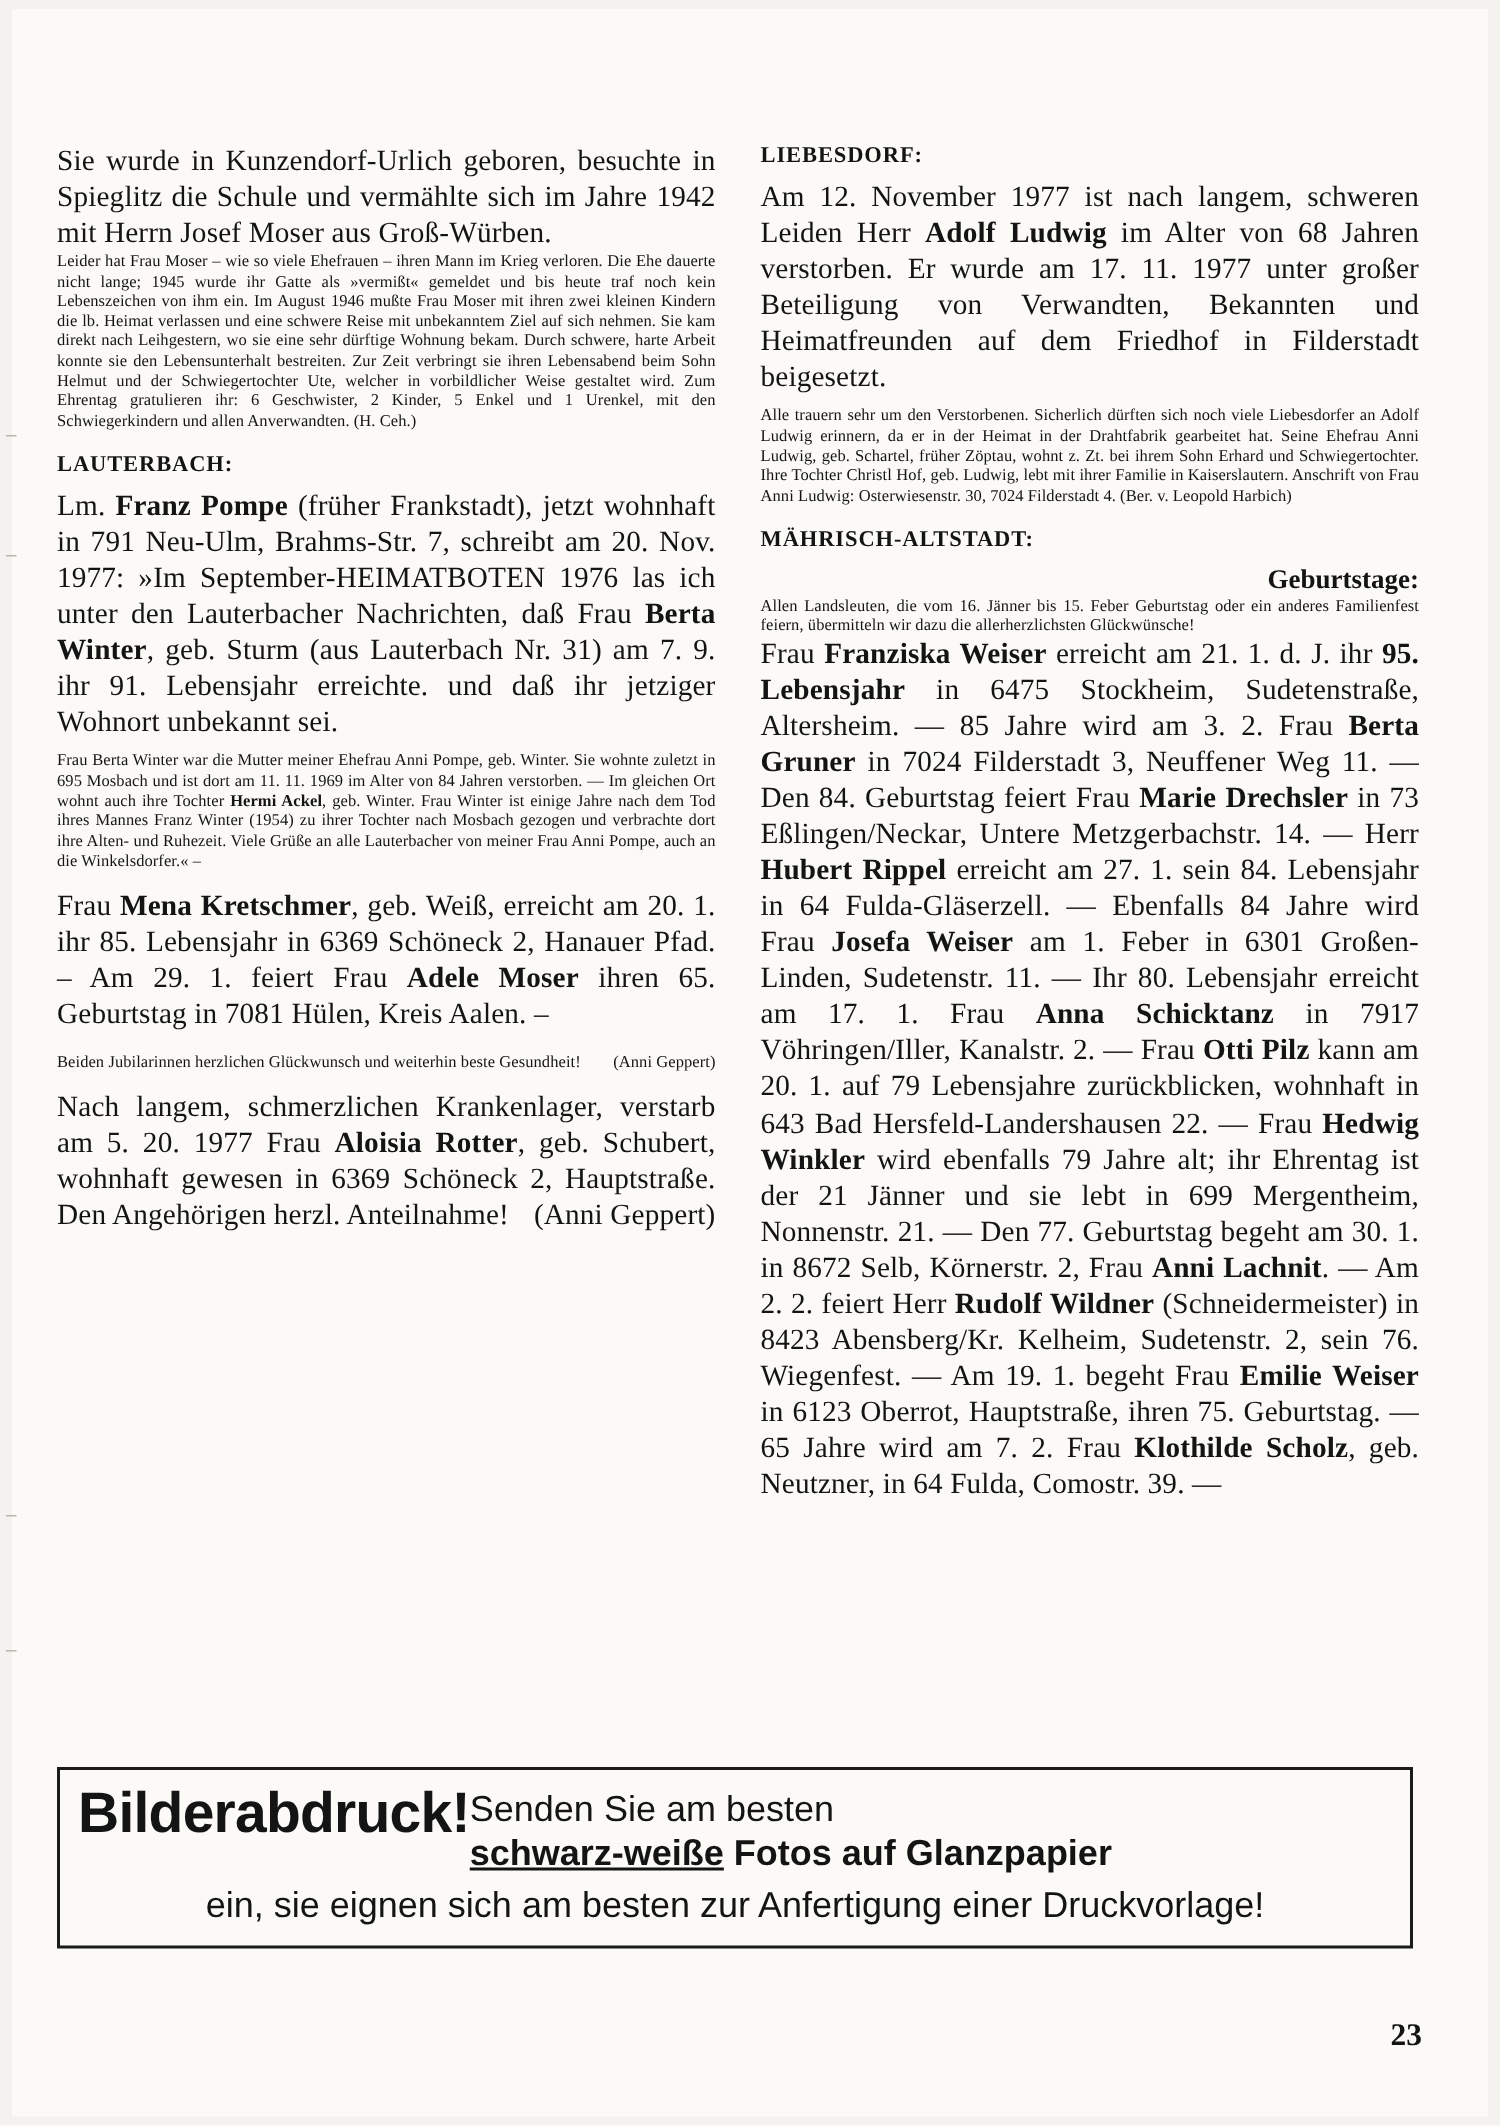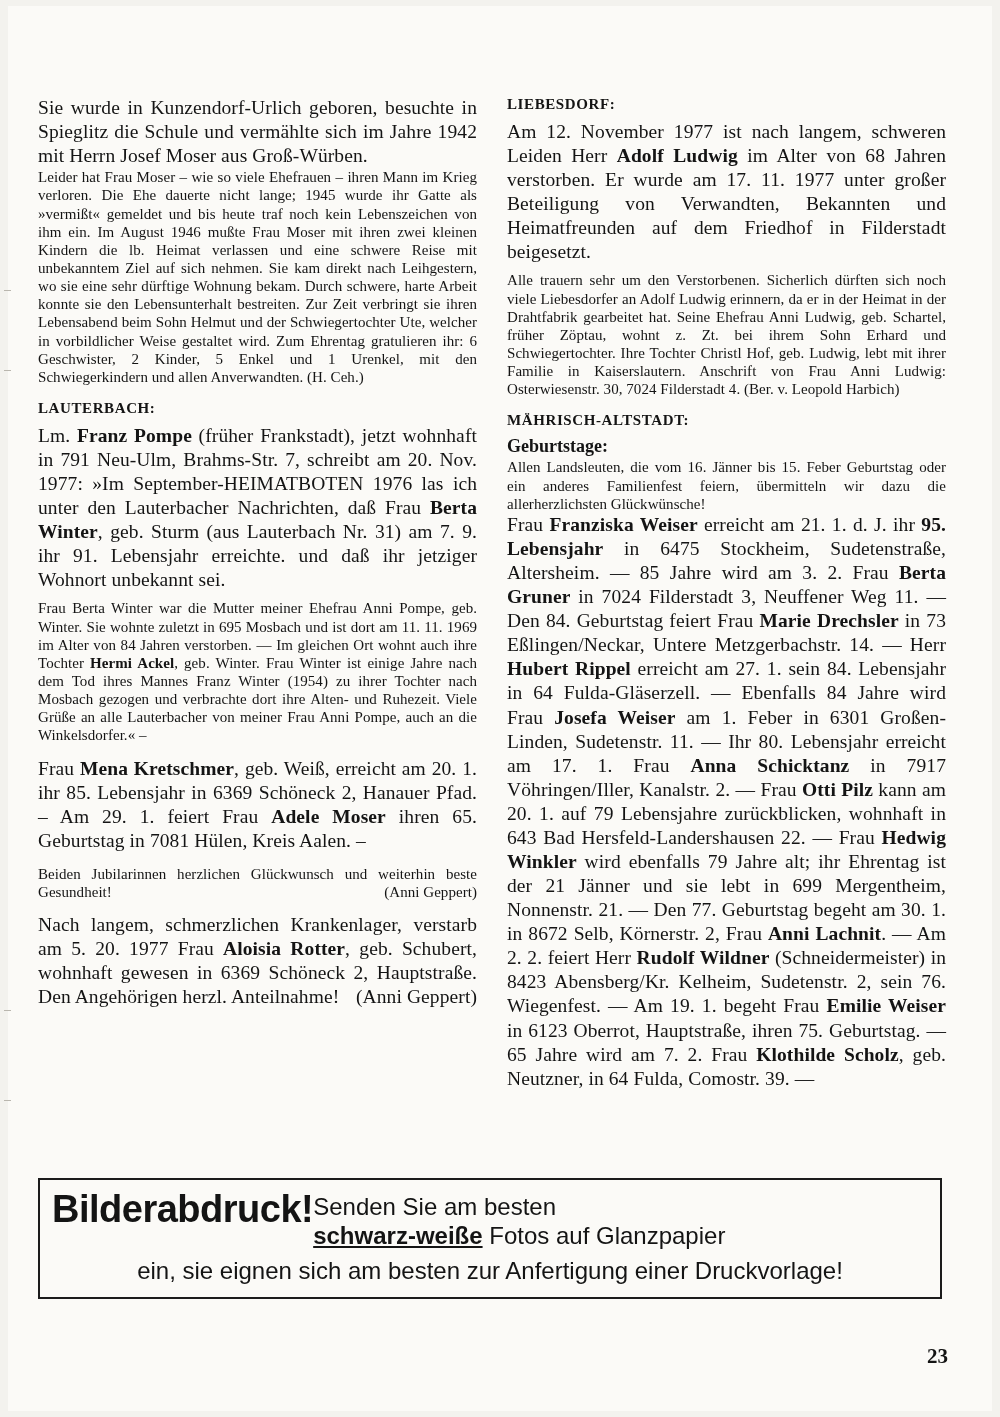--- a/index.html
+++ b/index.html
@@ -46,34 +46,35 @@
     margin: 0 0 0 0;
     text-align: justify;
     hyphens: auto;
   }
   .big {
     font-size: 19.5px;
     line-height: 1.235;
     letter-spacing: 0.1px;
   }
   .small {
-    font-size: 15px;
+    font-size: 11px;
     line-height: 1.21;
     letter-spacing: 0.05px;
   }
   .sec-head {
     font-size: 15px;
     font-weight: bold;
     letter-spacing: 0.6px;
     margin: 14px 0 7px 0;
   }
   .sub-head {
     font-size: 18px;
     font-weight: bold;
     margin: 4px 0 1px 0;
+    text-align: right;
   }
   .gap-s { height: 7px; }
   .gap-m { height: 12px; }
   b, strong { font-weight: bold; }
   .ad {
     position: absolute;
     left: 38px;
     top: 1178px;
     width: 904px;
     border: 2px solid #1b1b1b;
@@ -91,21 +92,21 @@
     letter-spacing: -0.5px;
     line-height: 1;
     white-space: nowrap;
   }
   .ad-right {
     font-size: 24px;
     line-height: 1.22;
     padding-top: 2px;
   }
   .ad-right .u { text-decoration: underline; font-weight: bold; }
-  .ad-right .b { font-weight: normal; }
+  .ad-right .b { font-weight: bold; }
   .ad-line2 {
     font-size: 24px;
     text-align: center;
     margin-top: 6px;
   }
   .folio {
     position: absolute;
     right: 52px;
     bottom: 48px;
     font-size: 21px;

